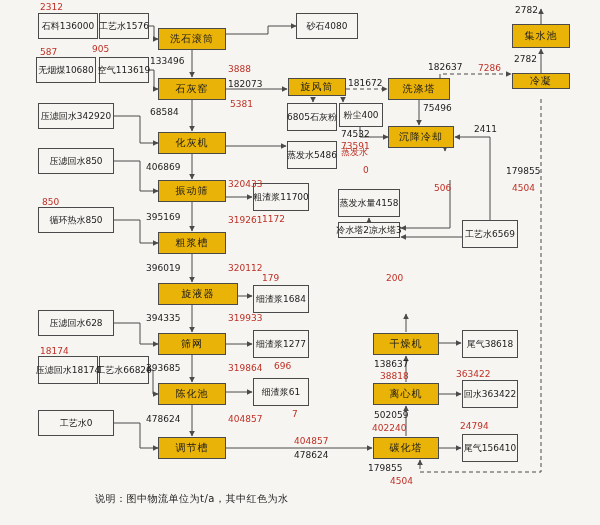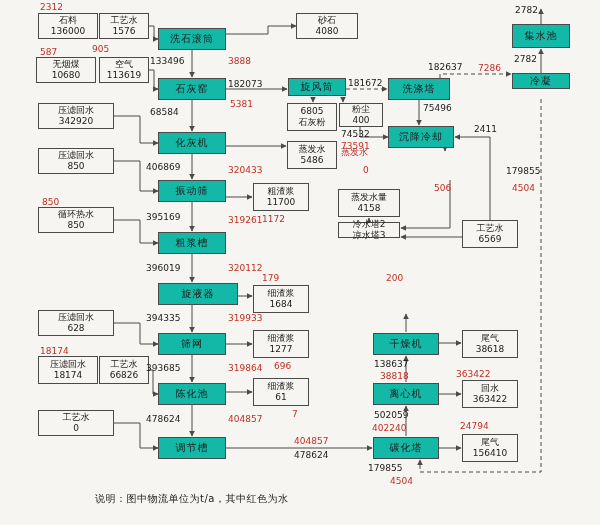--- a/index.html
+++ b/index.html
@@ -1,24 +1,24 @@
 <!DOCTYPE html>
 <html style="--red: #bf3026;"><head>
 <meta charset="utf-8">
 <style>
   * { margin:0; padding:0; box-sizing:border-box; }
   html,body { width:600px; height:525px; }
   body { font-family:"DejaVu Sans","Liberation Sans",sans-serif; background:#eceae6; }
   #canvas { position:relative; width:600px; height:525px; background:#f6f5f1; color:#1b1b1b; overflow:hidden; }
   svg.wires { position:absolute; left:0; top:0; width:600px; height:525px; }
-  .pnode { position:absolute; border:1px solid #4a4a4a; background:#14b8a6;
+  .pnode { position:absolute; border:1px solid #4a4a4a; background:#eab308;
            display:flex; align-items:center; justify-content:center;
            font-size:10px; letter-spacing:1px; white-space:nowrap; }
   .iobox { position:absolute; border:1px solid #4a4a4a; background:#f6f5f1;
-           display:flex; flex-direction:column; align-items:center; justify-content:center;
+           display:flex; flex-direction:row; align-items:center; justify-content:center;
            font-size:9px; line-height:1.2; text-align:center; white-space:nowrap; }
   .lbl { position:absolute; font-size:9px; white-space:nowrap; }
   .red { color:var(--red,#bf3026); }
   .note { position:absolute; font-size:10px; letter-spacing:0.5px; }
 </style>
 </head>
 <body>
 
 <div id="canvas">
 
@@ -194,35 +194,35 @@
   </div>
   <div class="iobox" style="left:462px;top:434px;width:56px;height:28px">
     <span>尾气</span>
       <span>156410</span>
   </div>
 
   <span class="lbl red" style="left:40px;top:2px">2312</span>
   <span class="lbl red" style="left:40px;top:47px">587</span>
   <span class="lbl red" style="left:92px;top:44px">905</span>
   <span class="lbl" style="left:150px;top:56px">133496</span>
-  <span class="lbl red" style="left:228px;top:56px">3888</span>
+  <span class="lbl red" style="left:228px;top:64px">3888</span>
   <span class="lbl" style="left:228px;top:79px">182073</span>
   <span class="lbl" style="left:348px;top:78px">181672</span>
   <span class="lbl red" style="left:230px;top:99px">5381</span>
   <span class="lbl" style="left:150px;top:107px">68584</span>
   <span class="lbl" style="left:423px;top:103px">75496</span>
   <span class="lbl" style="left:428px;top:62px">182637</span>
   <span class="lbl red" style="left:478px;top:63px">7286</span>
   <span class="lbl" style="left:515px;top:5px">2782</span>
   <span class="lbl" style="left:514px;top:54px">2782</span>
   <span class="lbl" style="left:341px;top:129px">74532</span>
   <span class="lbl red" style="left:341px;top:141px">73591</span>
   <span class="lbl" style="left:474px;top:124px">2411</span>
   <span class="lbl" style="left:146px;top:162px">406869</span>
-  <span class="lbl red" style="left:228px;top:165px">320433</span>
+  <span class="lbl red" style="left:228px;top:179px">320433</span>
   <span class="lbl red" style="left:341px;top:146px">蒸发水</span>
   <span class="lbl red" style="left:363px;top:165px">0</span>
   <span class="lbl red" style="left:434px;top:183px">506</span>
   <span class="lbl" style="left:506px;top:166px">179855</span>
   <span class="lbl red" style="left:512px;top:183px">4504</span>
   <span class="lbl red" style="left:42px;top:197px">850</span>
   <span class="lbl" style="left:146px;top:212px">395169</span>
   <span class="lbl red" style="left:228px;top:215px">319261</span>
   <span class="lbl red" style="left:262px;top:214px">1172</span>
   <span class="lbl" style="left:146px;top:263px">396019</span>

